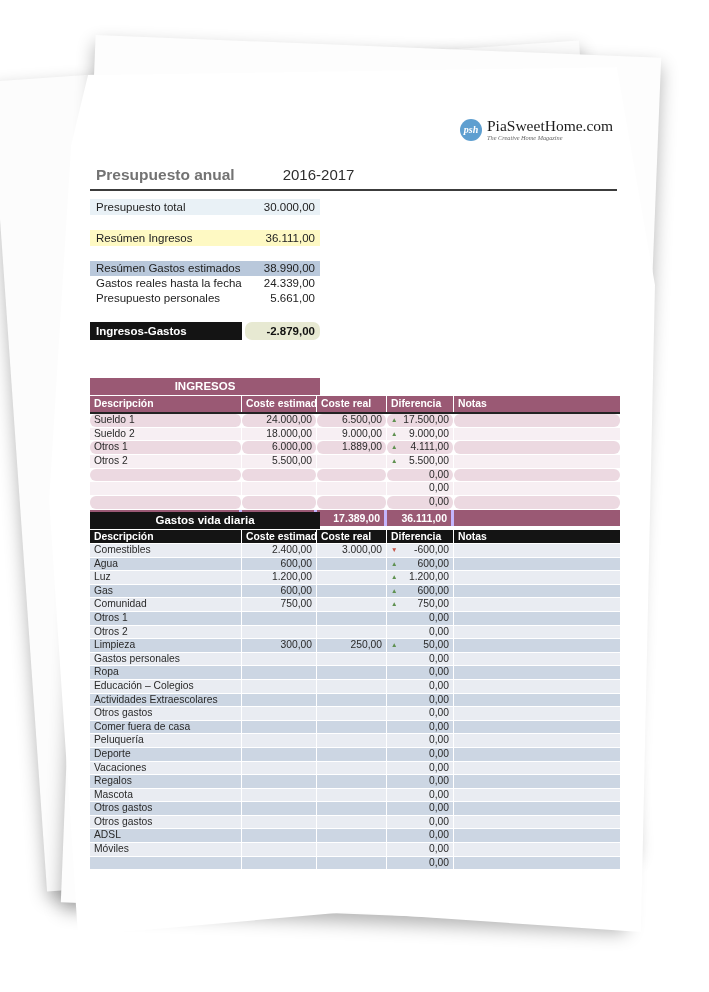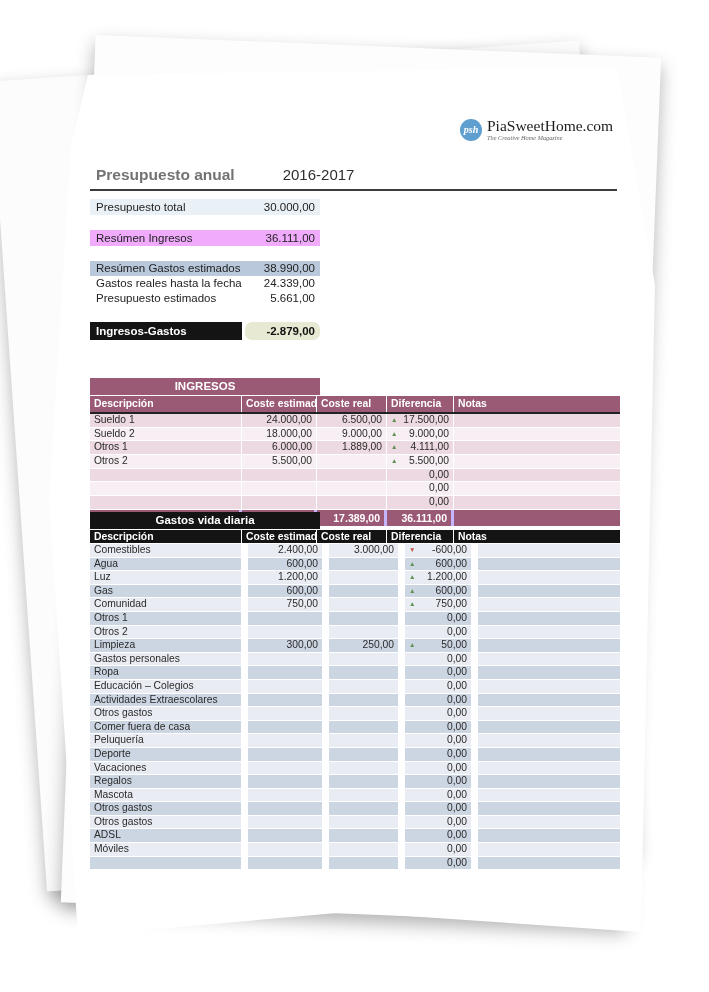--- a/index.html
+++ b/index.html
@@ -31,21 +31,21 @@
   .doc-period{font-size:15px;color:#2e2e2e;margin-left:48px;}
   .doc-rule{height:2px;background:#3c3c3c;margin-top:5px;}
 
   
   .summary{position:absolute;left:90px;top:199px;width:230px;}
   .sum-row{height:16px;line-height:16px;display:flex;justify-content:space-between;
            font-size:11.5px;padding:0 5px 0 6px;box-sizing:border-box;}
   .sum-row.gap{margin-bottom:15px;}
   .sum-row.group{height:15px;line-height:15px;}
   .tint-blue{background:#e9f1f6;}
-  .tint-pink{background:#f0abfc;}
+  .tint-pink{background:#fef9c3;}
   .tint-steel{background:#b9c8db;}
   .tint-none{background:transparent;}
 
   .result{position:absolute;left:90px;top:322px;width:230px;height:18px;display:flex;}
   .result-label{width:152px;background:#141414;color:#fff;font-weight:bold;font-size:11.5px;
                 line-height:18px;padding-left:6px;box-sizing:border-box;}
   .result-gap{width:3px;}
   .result-value{flex:1;background:#e7e9d2;color:#111;font-weight:bold;font-size:11.5px;
                 line-height:18px;text-align:right;padding-right:5px;border-radius:7px;}
 
@@ -55,22 +55,22 @@
   .tbl-expense{left:90px;top:512px;}
   .tbl-title{width:230px;height:17px;line-height:17px;text-align:center;color:#fff;
              font-weight:bold;font-size:11.5px;margin-bottom:1px;}
   .mauve{background:#9a5974;margin-top:24px;}
   .blackbar{background:#141414;}
   .thead{display:flex;color:#fff;font-weight:bold;font-size:10.4px;}
   .thead-income{background:#9a5974;height:16px;line-height:16px;border-bottom:2px solid #222;}
   .thead-expense{background:#141414;height:13px;line-height:13px;border-bottom:1px solid #fff;}
   .trow{display:flex;box-sizing:border-box;border-bottom:1px solid #fff;font-size:10.3px;color:#2a2a2a;}
   .trow-income{height:13.7px;line-height:12.7px;}
-  .trow-expense{height:13.6px;line-height:12.6px;gap:6px;}
-  .inc-dark .cell{background:#ecd9e1;}
+  .trow-expense{height:13.6px;line-height:12.6px;}
+  .inc-dark .cell{background:#ecd9e1;border-radius:6px;}
   .inc-light .cell{background:#f7eff3;}
   .exp-dark .cell{background:#ccd6e3;}
   .exp-light .cell{background:#e9ecf2;}
   .cell{box-sizing:border-box;border-right:1px solid #fff;overflow:hidden;white-space:nowrap;}
   .cell:last-child{border-right:none;}
   .c0{width:152px;padding-left:4px;}
   .c1{width:75px;}
   .c2{width:70px;}
   .c3{width:67px;}
   .c4{flex:1;}
@@ -123,21 +123,21 @@
         </div>
         <div class="sum-row tint-steel group">
           <span>Resúmen Gastos estimados</span>
           <span>38.990,00</span>
         </div>
         <div class="sum-row tint-none group">
           <span>Gastos reales hasta la fecha</span>
           <span>24.339,00</span>
         </div>
         <div class="sum-row tint-none group">
-          <span>Presupuesto estimados</span>
+          <span>Presupuesto personales</span>
           <span>5.661,00</span>
         </div>
       </div>
 
     <div class="result">
       <div class="result-label">Ingresos-Gastos</div>
       <div class="result-gap"></div>
       <div class="result-value">-2.879,00</div>
     </div>
 

